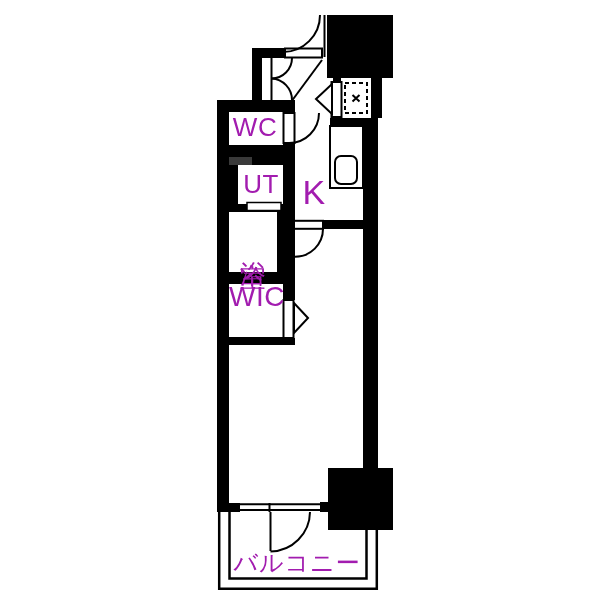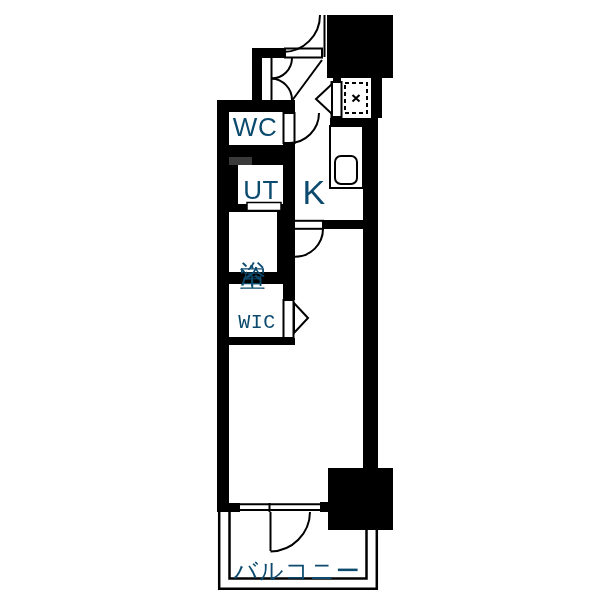--- a/index.html
+++ b/index.html
@@ -22,35 +22,35 @@
   .leaf{fill:#ffffff;stroke:var(--wall);stroke-width:2;}
   .leaf-thin{fill:#ffffff;stroke:var(--wall);stroke-width:1.5;}
   .ln{fill:none;stroke:var(--wall);stroke-width:2;}
   .ln-thick{fill:none;stroke:var(--wall);stroke-width:2.5;}
   .dashed{fill:none;stroke:var(--wall);stroke-width:2;stroke-dasharray:4 3;}
   .tri{fill:#ffffff;stroke:var(--wall);stroke-width:2;}
   .fixture{fill:#ffffff;stroke:var(--wall);stroke-width:2;}
   .lbl{
     position:absolute;
     transform:translate(-50%,-50%);
-    color:#0c4a6e;
+    color:#a21caf;
     white-space:nowrap;
     line-height:1.02;
     letter-spacing:0.5px;
   }
   .lbl-wc{left:255px;top:127px;font-size:26px;}
-  .lbl-ut{left:261px;top:184px;font-size:26px;margin-top:6px;}
+  .lbl-ut{left:261px;top:184px;font-size:26px;}
   .lbl-bath{
     left:253px;top:242px;font-size:26px;
     writing-mode:vertical-rl;text-orientation:upright;letter-spacing:2px;
   }
-  .lbl-wic{left:257px;top:323px;font-size:20px;font-family:Liberation Mono, monospace;}
+  .lbl-wic{left:257px;top:297px;font-size:28px;}
   .lbl-k{left:314px;top:192px;font-size:34px;}
   .lbl-western{left:294px;top:397px;font-size:29px;}
-  .lbl-balcony{left:297px;top:563px;font-size:24px;letter-spacing:1px;margin-top:8px;}
+  .lbl-balcony{left:297px;top:563px;font-size:24px;letter-spacing:1px;}
 </style>
 </head>
 <body>
 
 <div id="stage">
 
   <svg id="plan-svg" width="600" height="600" viewBox="0 0 600 600">
 
     <g>
       <rect class="wall" x="252" y="48" width="33" height="10"></rect>

